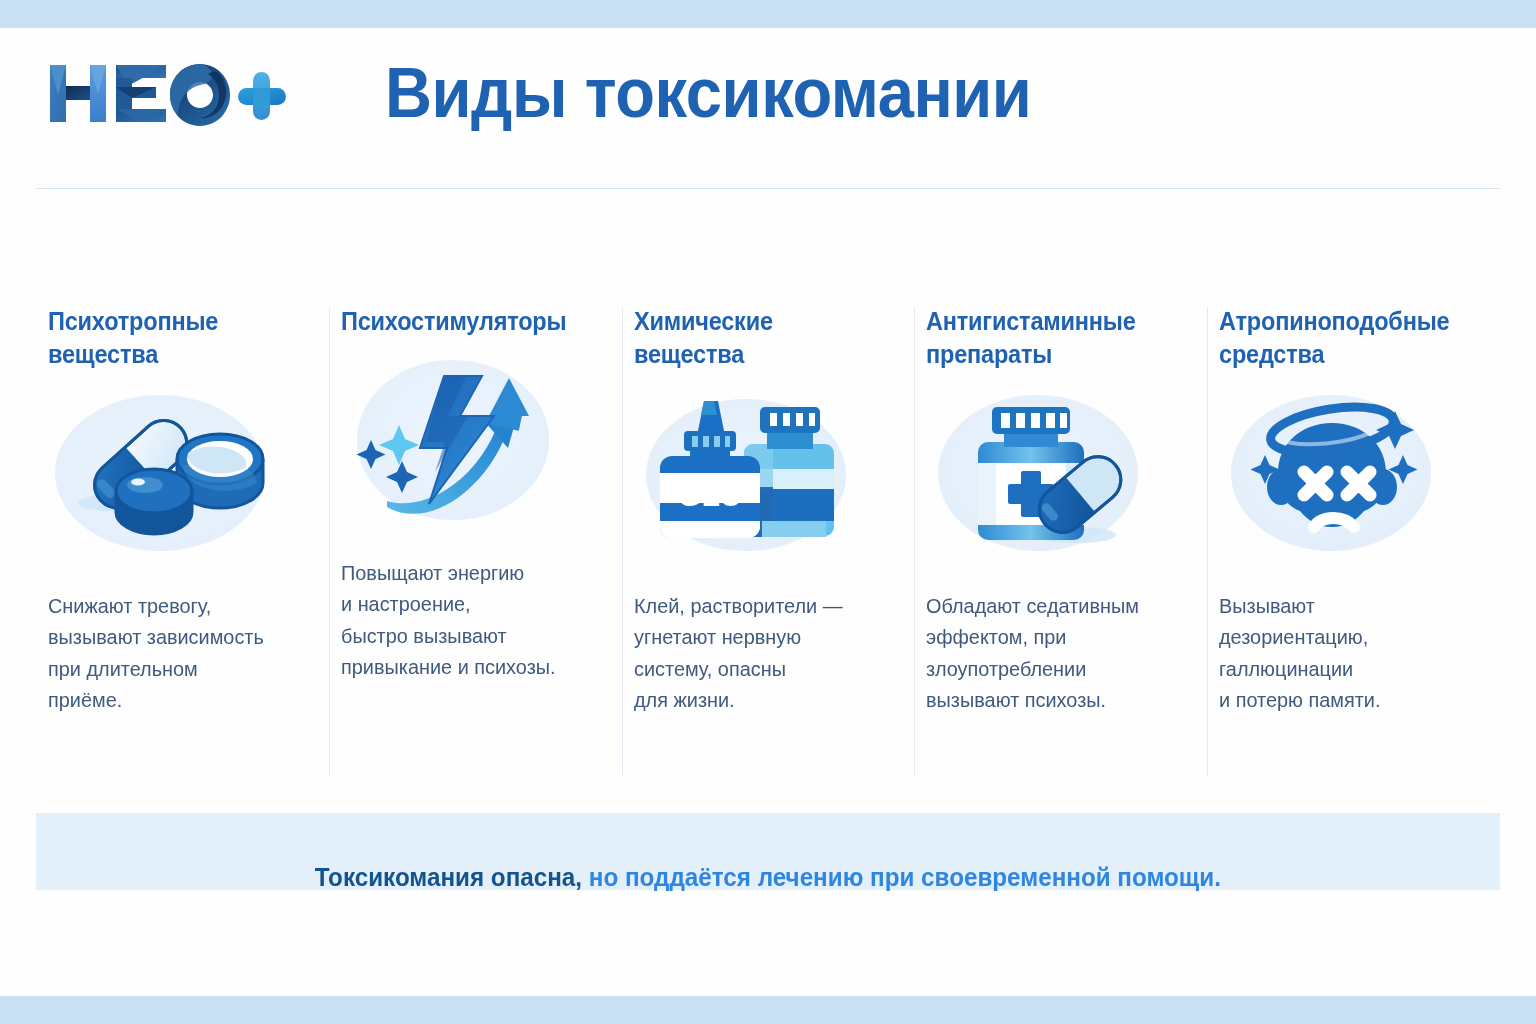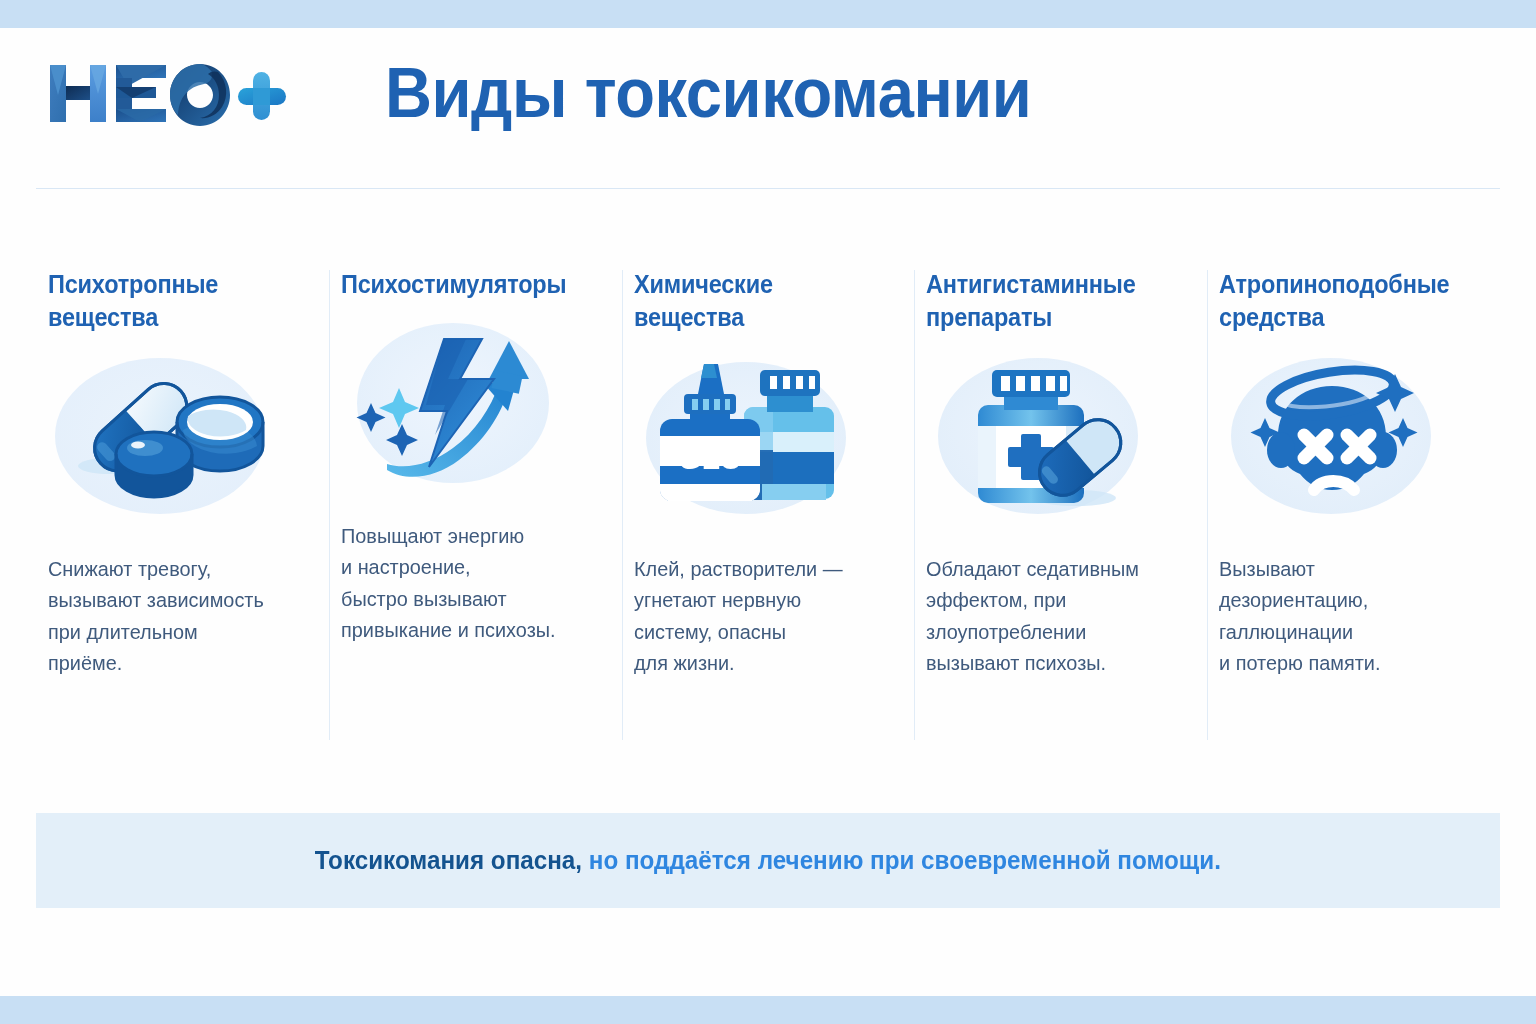--- a/index.html
+++ b/index.html
@@ -52,20 +52,21 @@
   
   .columns{
     position:absolute;left:36px;top:240px;width:1464px;height:505px;
     display:flex;
   }
   .col{
     position:relative;
     flex:1 1 0;
     padding:0 18px 0 12px;
     box-sizing:border-box;
+    margin-top:37px;
   }
   .col + .col::before{
     content:"";
     position:absolute;left:0;top:2px;width:1px;height:470px;
     background:#e1ecf7;
   }
   .col-head{
     font-size:25px;
     font-weight:700;
     color:#1f62b2;
@@ -87,23 +88,23 @@
     color:#3f5a7d;
     line-height:1.53;
     white-space:pre-line;
     transform:scaleX(0.97);
     transform-origin:left top;
   }
 
   
   .banner{
     position:absolute;left:36px;top:785px;
-    width:1464px;height:95px;
+    width:1464px;height:77px;
     background:#e3eff9;
-    display:flex;align-items:center;justify-content:center;
+    display:flex;align-items:flex-end;justify-content:center;
   }
   .banner-text{
     font-size:25.5px;
     line-height:1;
     text-align:center;
     transform:scaleX(0.95);
     white-space:nowrap;
   }
   .banner-bold{font-weight:700;color:#14538f;}
   .banner-rest{font-weight:700;color:#2f86e0;}

